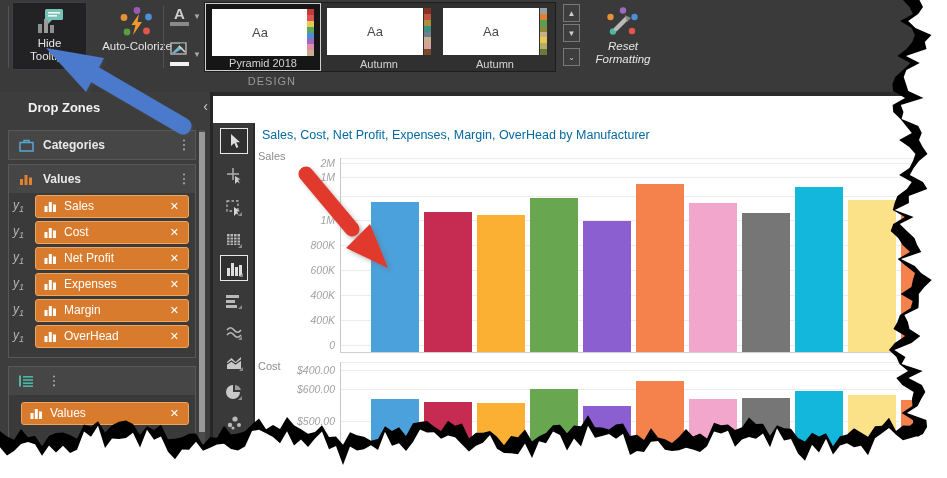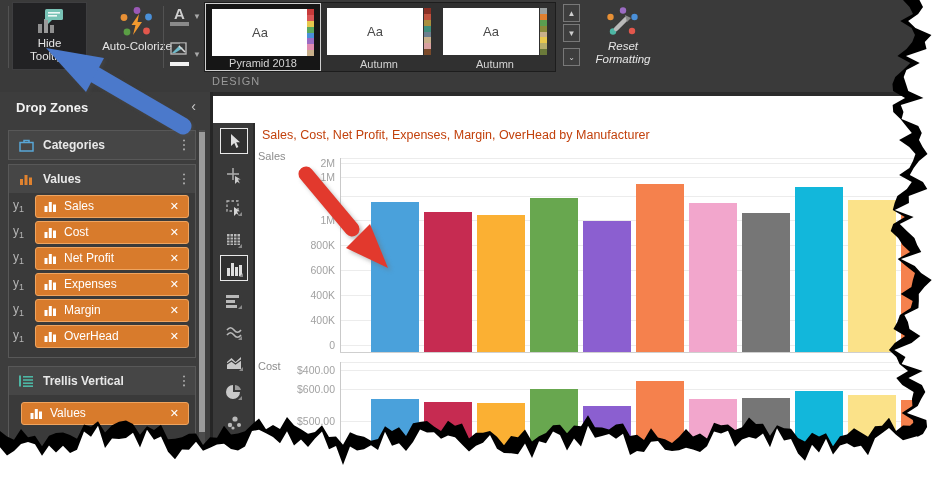--- a/index.html
+++ b/index.html
@@ -25,34 +25,34 @@
   .theme-card { width:116px; height:68px; position:relative; padding:3px 4px 0 4px; cursor:pointer; }
   .theme-card.selected { background:#161616; border:1.5px solid #cfcfcf; }
   .theme-prev { position:absolute; left:6px; top:5px; width:96px; height:47px; background:#fff;
      color:#4a4a4a; font-size:13px; display:flex; align-items:center; justify-content:center; }
   .theme-strip { position:absolute; right:6px; top:5px; width:7px; height:47px; display:flex; flex-direction:column; }
   .theme-strip span { flex:1; }
   .theme-name { position:absolute; left:0; bottom:1px; width:100%; text-align:center; font-size:11px; color:#d4d4d4; }
   .g-scroll { left:563px; width:17px; height:18px; background:#3e3e3e; border:1px solid #787878;
      color:#cfcfcf; font-size:8px; display:flex; align-items:center; justify-content:center; cursor:pointer; }
   #resetFormattingBtn { left:589px; top:2px; width:68px; height:70px;font-style:italic; }
-  .design-lbl { left:212px; top:75px; width:92px; text-align:left; font-size:11px; color:#9a9a9a; letter-spacing:1px; }
+  .design-lbl { left:204px; top:75px; width:92px; text-align:right; font-size:11px; color:#9a9a9a; letter-spacing:1px; }
 
   
   .dropzones { left:0; top:92px; width:210px; height:386px; background:#3d3d3d; }
-  .dz-head { position:absolute; left:0; top:0; width:100%; height:30px; }
+  .dz-head { position:absolute; left:12px; top:0; width:100%; height:30px; }
   .dz-title { position:absolute; left:16px; top:8px; color:#f2f2f2; font-size:13px; font-weight:bold; }
   .dz-collapse { position:absolute; right:14px; top:6px; color:#c9c9c9; font-size:14px; cursor:pointer; }
   .dz-section { position:absolute; left:8px; width:188px; background:#3a3a3a; border:1px solid #585858; }
   .sec-head { height:28px; display:flex; align-items:center; background:#464646; }
   .sec-ico { width:34px; display:flex; justify-content:center; }
   .sec-lbl { flex:1; color:#e8e8e8; font-size:12px; font-weight:bold; }
   .kebab { width:22px; color:#cccccc; font-size:13px; text-align:center; cursor:pointer; line-height:10px; }
   .chip-row { display:flex; align-items:center; height:26px; padding-left:4px; }
-  .chip-prefix { width:22px; color:#b5b5b5; font-size:12px; }
+  .chip-prefix { width:22px; color:#b5b5b5; font-size:12px; font-style:italic; }
   .chip-prefix sub { font-size:9px; }
   .chip { flex:1; height:23px; margin-right:6px; background:#d87b2c; border:1px solid #efa45f; border-radius:3px;
      display:flex; align-items:center; color:#fff; font-size:12px; cursor:pointer; }
   .chip .c-ico { margin:0 7px 0 8px; display:flex; }
   .chip .c-x { margin-left:auto; margin-right:9px; font-size:11px; color:#fff; cursor:pointer; }
   .dz-scroll { left:199px; top:38px; width:6px; height:335px; background:#4c4c4c; }
   .dz-thumb { position:absolute; left:0; top:2px; width:6px; height:300px; background:#9a9a9a; }
 
   
   .vdiv { left:210px; top:92px; width:3px; height:386px; background:#262626; }
@@ -61,24 +61,24 @@
   .crumb { color:#f2f2f2; font-size:12px; font-weight:bold; margin-left:26px; }
   .view-title { position:absolute; left:700px; color:#f2f2f2; font-size:12px; font-weight:bold; }
 
   
   .toolcol { left:213px; top:123px; width:42px; height:355px; background:#393939; border-right:2px solid #2b2b2b; }
   .tool { position:absolute; left:7px; width:28px; height:26px; display:flex; align-items:center; justify-content:center; cursor:pointer; }
   .tool.sel { border:1px solid #e9e9e9; background:#303030; }
 
   
   .chart { left:255px; top:123px; width:692px; height:355px; background:#fff; overflow:hidden; }
-  .c-title { position:absolute; left:7px; top:5px; font-size:12.5px; color:#c2410c; }
+  .c-title { position:absolute; left:7px; top:5px; font-size:12.5px; color:#0369a1; }
   .p-lbl { position:absolute; left:3px; font-size:11px; color:#8c8c8c; }
   .gline { position:absolute; left:85px; width:607px; height:1px; background:#ececec; }
-  .tick { position:absolute; left:18px; width:62px; text-align:right; font-size:10.5px; color:#a2a2a2; }
+  .tick { position:absolute; left:18px; width:62px; text-align:right; font-size:10.5px; color:#a2a2a2;font-style:italic; }
   .axisline { position:absolute; left:85px; width:607px; height:1px; background:#cfcfcf; }
   .pborder { position:absolute; left:85px; width:1px; background:#c9c9c9; }
   .bar { position:absolute; width:48px; }
 
   
   .overlay { left:0; top:0; width:947px; height:478px; pointer-events:none; }
 </style>
 </head>
 <body>
 
@@ -331,21 +331,20 @@
       <div class="sec-head">
         <span class="sec-ico">
           <svg width="14" height="12" viewBox="0 0 14 12">
             <rect x="0" y="0.5" width="2" height="11" fill="#4db6a4"></rect>
             <rect x="4" y="1" width="10" height="1.6" fill="#4db6a4"></rect>
             <rect x="4" y="4.2" width="10" height="1.6" fill="#4db6a4"></rect>
             <rect x="4" y="7.4" width="10" height="1.6" fill="#4db6a4"></rect>
             <rect x="4" y="10.4" width="10" height="1.6" fill="#4db6a4"></rect>
           </svg>
         </span>
-        <span class="sec-lbl">Trellis Vertical</span>
         <span class="kebab">⋮</span>
       </div>
       <div id="trellisChips" style="padding-top:5px">
           <div class="chip-row">
             <span class="chip-prefix" style="width: 8px;"></span>
             <div class="chip">
               <span class="c-ico">
                 <svg width="13" height="11" viewBox="0 0 13 11">
                   <rect x="0.5" y="5" width="3" height="6" fill="#fff"></rect>
                   <rect x="4.8" y="1" width="3" height="10" fill="#fff"></rect>

